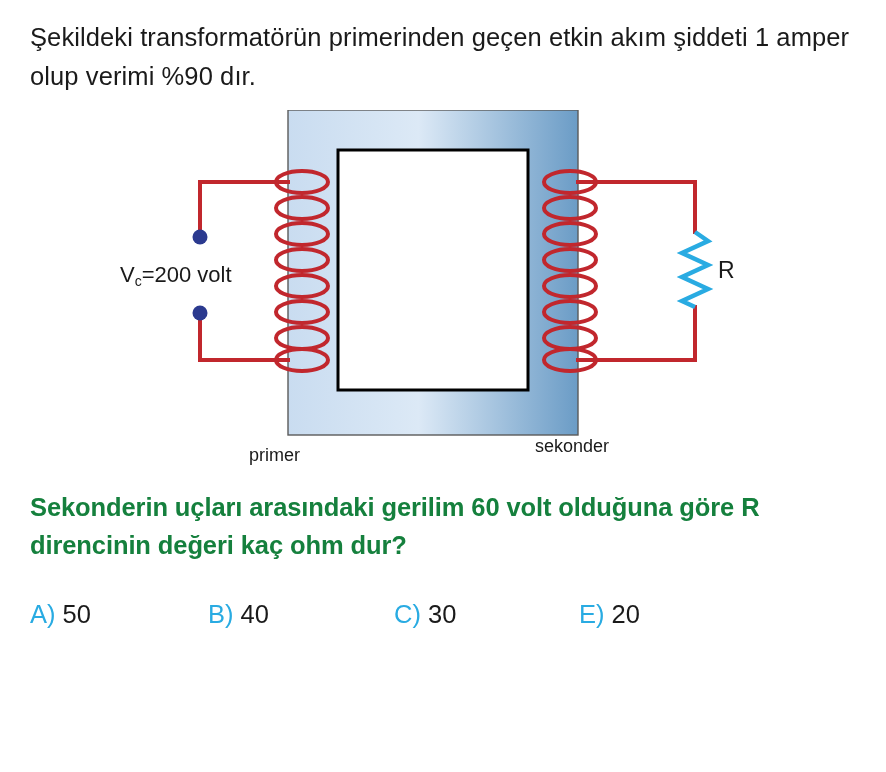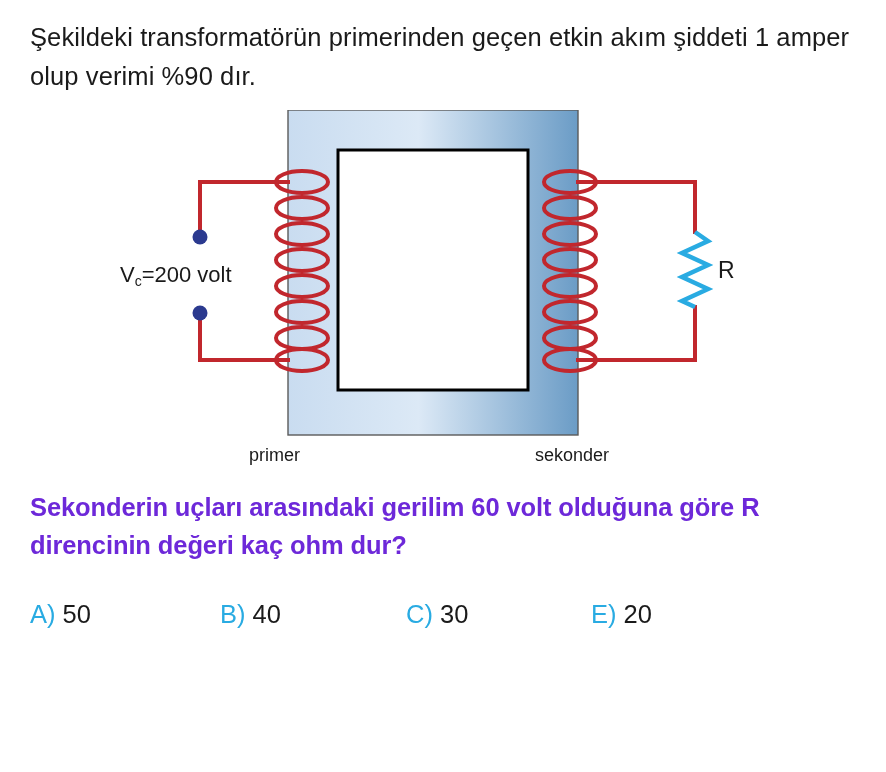--- a/index.html
+++ b/index.html
@@ -37,60 +37,60 @@
   }
   svg.figure {
     display: block;
   }
   .fig-label {
     position: absolute;
     font-size: 18px;
     color: #1a1a1a;
   }
   .label-primer { left: 219px; top: 335px; }
-  .label-sekonder { left: 505px; top: 335px; }
+  .label-sekonder { left: 505px; top: 326px; }
   .label-R { left: 688px; top: 147px; font-size: 23px; }
   .label-vc {
     left: 90px;
     top: 152px;
     font-size: 22px;
     white-space: nowrap;
   }
   .label-vc sub {
     font-size: 14px;
     vertical-align: baseline;
     position: relative;
     top: 4px;
   }
   .question {
     margin-top: 8px;
     font-size: 25.5px;
     font-weight: bold;
     line-height: 1.5;
-    color: #6d28d9;
+    color: #15803d;
     letter-spacing: -0.1px;
   }
   .options {
     margin-top: 36px;
     display: flex;
     font-size: 25.5px;
     color: #1a1a1a;
   }
   .option {
     white-space: nowrap;
   }
   .option .opt-letter {
     color: #29abe2;
   }
   .option .opt-text {
     color: #1a1a1a;
     text-align: center;
   }
   .opt-0 { width: 178px; }
-  .opt-1 { width: 186px; margin-left: 12px; }
+  .opt-1 { width: 186px; }
   .opt-2 { width: 185px; }
   .opt-3 { width: 180px; }
   .opt-4 { width: 90px; }
 </style>
 </head>
 <body>
 
 <div class="page">
 
   <div class="intro">Şekildeki transformatörün primerinden geçen etkin akım şiddeti 1 amper olup verimi %90 dır.</div>

